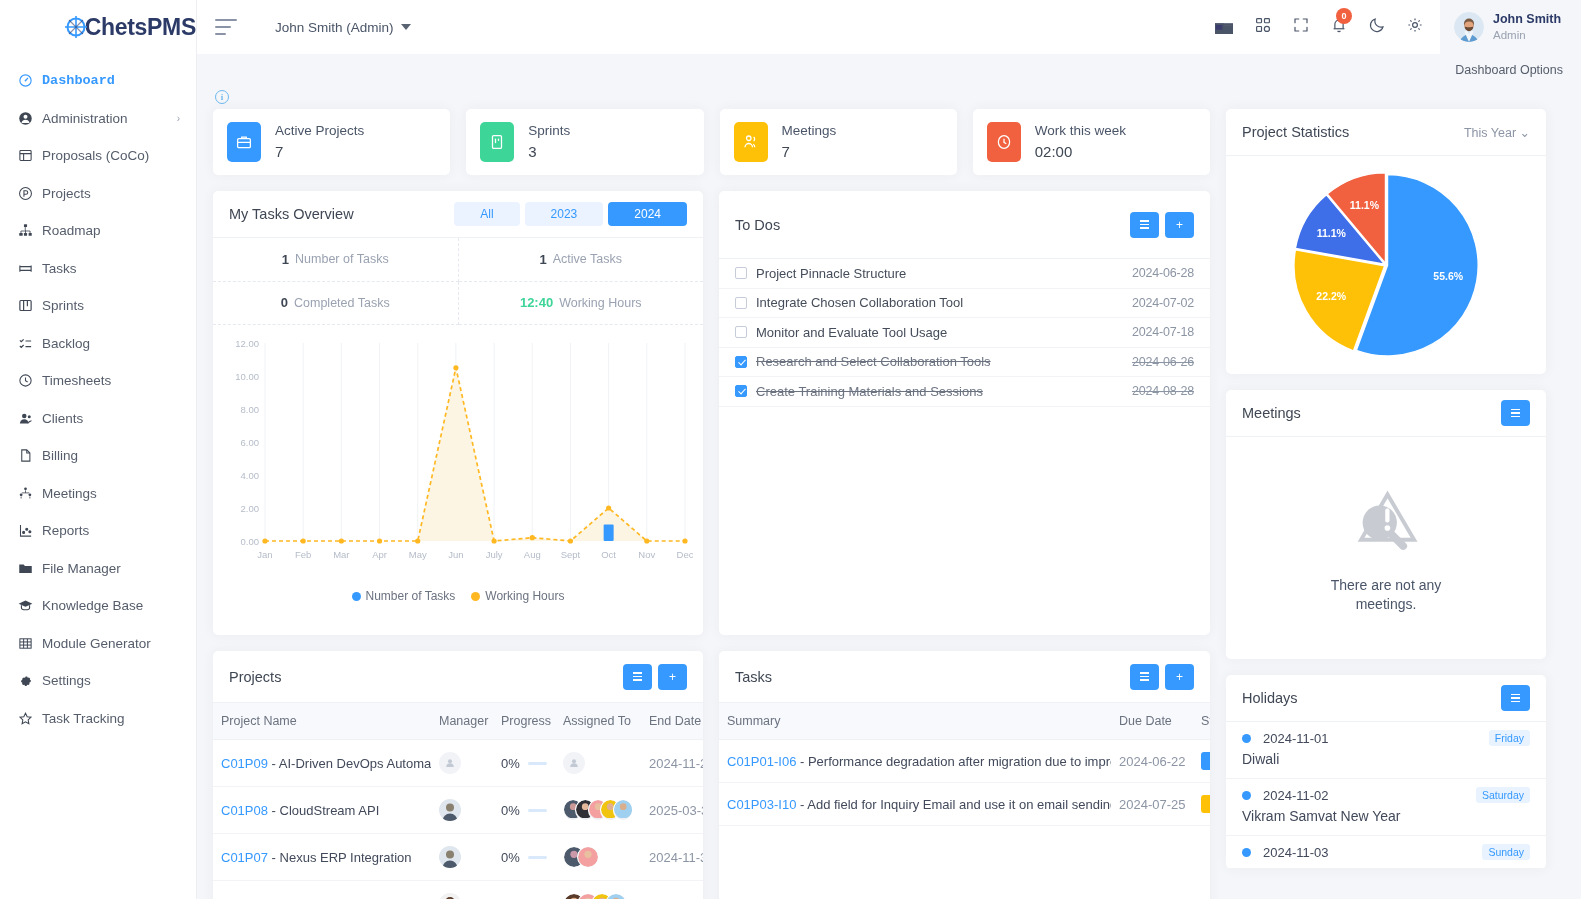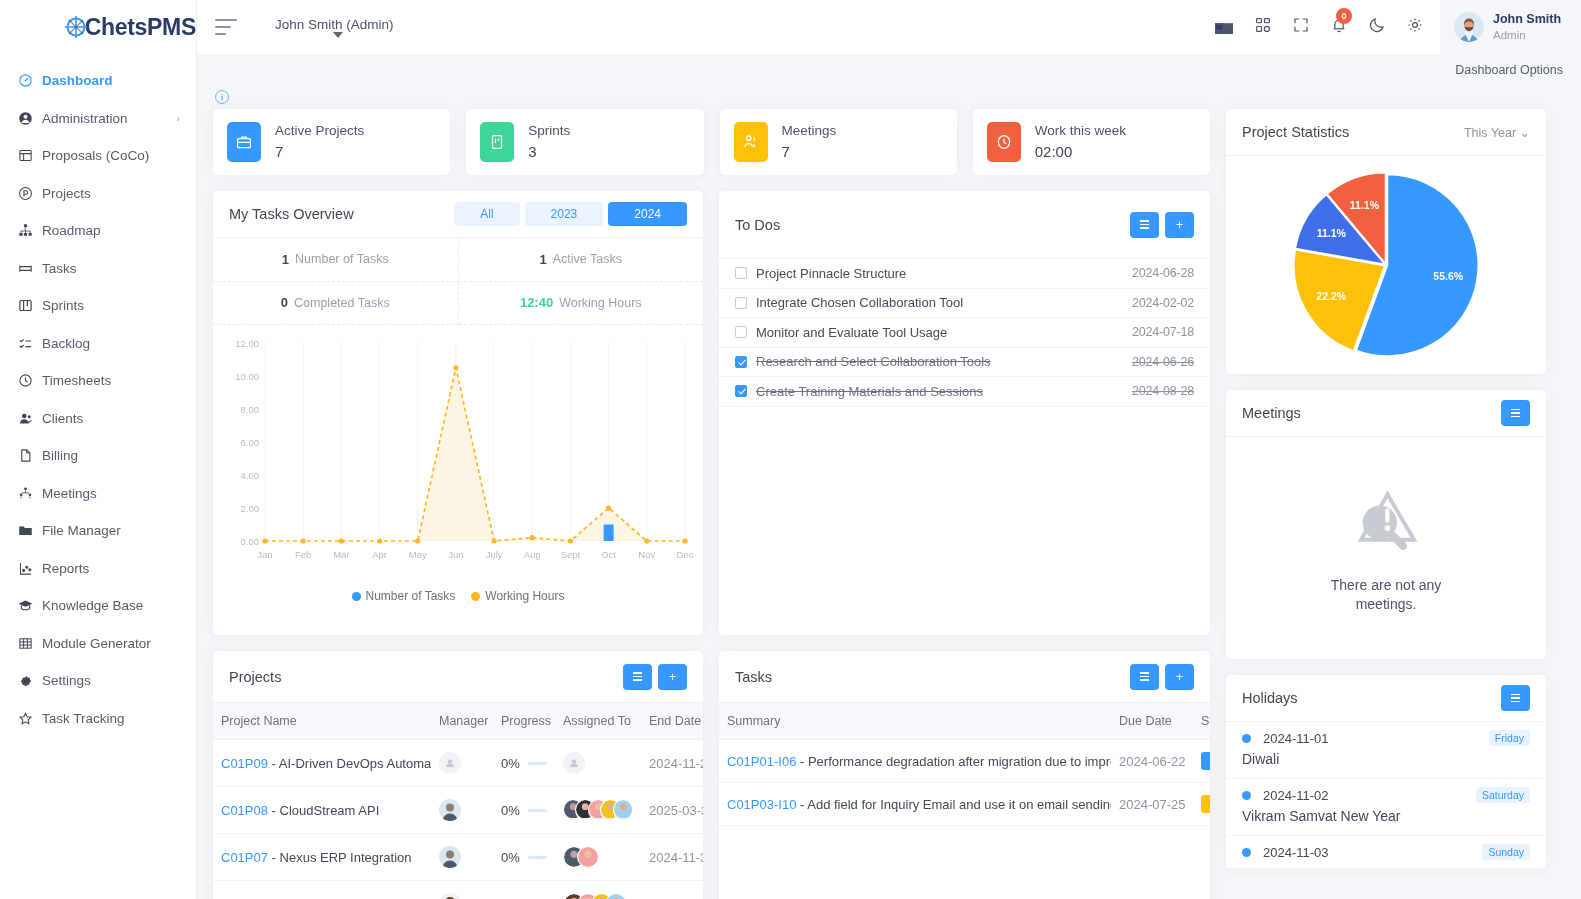--- a/index.html
+++ b/index.html
@@ -21,36 +21,36 @@
   .logo { font-size: 23px; font-weight: 700; color: #2b3a67; letter-spacing: -0.3px; display:flex; align-items:center; }
   .logo .logo-mark { position: relative; width: 26px; height: 26px; margin-right: -4px; }
   .nav { padding-top: 8px; }
   .nav-item {
     display: flex; align-items: center; height: 37.5px; padding: 0 16px 0 18px;
     font-size: 13.5px; color: #555d6b; cursor: pointer; position: relative;
   }
   .nav-item .ni-icon { width: 24px; display: flex; align-items: center; justify-content: flex-start; flex: 0 0 24px; }
   .nav-item .ni-icon svg { width: 15px; height: 15px; }
   .nav-item .ni-label { flex: 1; white-space: nowrap; }
-  .nav-item.active { color: #3699ff; font-weight: 600; }
+  .nav-item.active { color: #3699ff; font-weight: 600; font-family: Liberation Mono, monospace; }
   .nav-item.active .ni-icon svg { stroke: #3699ff; fill: none; }
   .nav-item .chev { font-size: 10px; color: #9aa2b1; }
 
   
   .main { flex: 1; display: flex; flex-direction: column; height: 899px; overflow: hidden; background: #f4f6f9; }
   .topbar {
     height: 54px; background: #fff; display: flex; align-items: center;
     padding: 0 0 0 18px; flex: 0 0 54px; position: relative;
   }
   .hamburger { width: 22px; height: 16px; display:flex; flex-direction:column; justify-content:space-between; cursor:pointer; }
   .hamburger i { display:block; height: 2px; background:#8a94a6; border-radius:2px; }
   .hamburger i:nth-child(1){ width: 22px; }
   .hamburger i:nth-child(2){ width: 16px; }
   .hamburger i:nth-child(3){ width: 11px; }
-  .userswitch { margin-left: 38px; font-size: 13.5px; color: #4a5568; display: flex; align-items: center; cursor: pointer; flex-direction: column; }
+  .userswitch { margin-left: 38px; font-size: 13.5px; color: #4a5568; display: flex; align-items: center; cursor: pointer; }
   .userswitch .caret { margin-left: 7px; border-left:5px solid transparent; border-right:5px solid transparent; border-top:6px solid #5a6372; }
   .top-right { margin-left: auto; display: flex; align-items: center; height: 54px; }
   .ticon { width: 38px; height: 54px; display:flex; align-items:center; justify-content:center; cursor:pointer; position: relative; }
   .ticon svg { width: 18px; height: 18px; stroke: #4a5568; fill: none; stroke-width: 1.6; }
   .flag { width: 20px; height: 13px; border-radius: 1px; overflow: hidden; display:block; }
   .badge-dot {
     position: absolute; top: 8px; right: 6px; background: #f1603f; color: #fff;
     font-size: 9px; font-weight: 700; min-width: 16px; height: 16px; border-radius: 8px;
     display: flex; align-items: center; justify-content: center; padding: 0 3px;
   }
@@ -297,37 +297,37 @@
               <circle cx="5" cy="14" r="2.2"></circle>
               <circle cx="19" cy="14" r="2.2"></circle>
               <path d="M12 7v4M5 17v3M19 17v3M6 11h12" stroke="#3f4754" stroke-width="1.3" fill="none"></path>
             </svg>
           </span>
         <span class="ni-label">Meetings</span>
       </div>
 
       <div class="nav-item">
         <span class="ni-icon">
-            <svg viewBox="0 0 24 24" fill="#3f4754">
-              <path d="M2 5.5h7l2 2.5h11v11H2z"></path>
-            </svg>
-          </span>
-        <span class="ni-label">File Manager</span>
-      </div>
-
-      <div class="nav-item">
-        <span class="ni-icon">
             <svg viewBox="0 0 24 24" fill="none" stroke="#3f4754" stroke-width="1.7">
               <path d="M4 3v18h17"></path>
               <circle cx="9" cy="15" r="1.6" fill="#3f4754"></circle>
               <circle cx="14" cy="10" r="1.6" fill="#3f4754"></circle>
               <circle cx="19" cy="14" r="1.6" fill="#3f4754"></circle>
             </svg>
           </span>
         <span class="ni-label">Reports</span>
+      </div>
+
+      <div class="nav-item">
+        <span class="ni-icon">
+            <svg viewBox="0 0 24 24" fill="#3f4754">
+              <path d="M2 5.5h7l2 2.5h11v11H2z"></path>
+            </svg>
+          </span>
+        <span class="ni-label">File Manager</span>
       </div>
 
       <div class="nav-item">
         <span class="ni-icon">
             <svg viewBox="0 0 24 24" fill="#3f4754">
               <path d="M12 4 L23 9 L12 14 L1 9z"></path>
               <path d="M5.5 11.6v4.2c0 1.6 3 3 6.5 3s6.5-1.4 6.5-3v-4.2" stroke="#3f4754" stroke-width="1.8" fill="none"></path>
             </svg>
           </span>
         <span class="ni-label">Knowledge Base</span>
@@ -625,21 +625,21 @@
               </div>
               <div>
                 <div class="todo-row">
                   <span class="cb"></span>
                   <span class="todo-label">Project Pinnacle Structure</span>
                   <span class="todo-date">2024-06-28</span>
                 </div>
                 <div class="todo-row">
                   <span class="cb"></span>
                   <span class="todo-label">Integrate Chosen Collaboration Tool</span>
-                  <span class="todo-date">2024-02-02</span>
+                  <span class="todo-date">2024-07-02</span>
                 </div>
                 <div class="todo-row">
                   <span class="cb"></span>
                   <span class="todo-label">Monitor and Evaluate Tool Usage</span>
                   <span class="todo-date">2024-07-18</span>
                 </div>
                 <div class="todo-row done">
                   <span class="cb checked"></span>
                   <span class="todo-label">Research and Select Collaboration Tools</span>
                   <span class="todo-date">2024-06-26</span>

